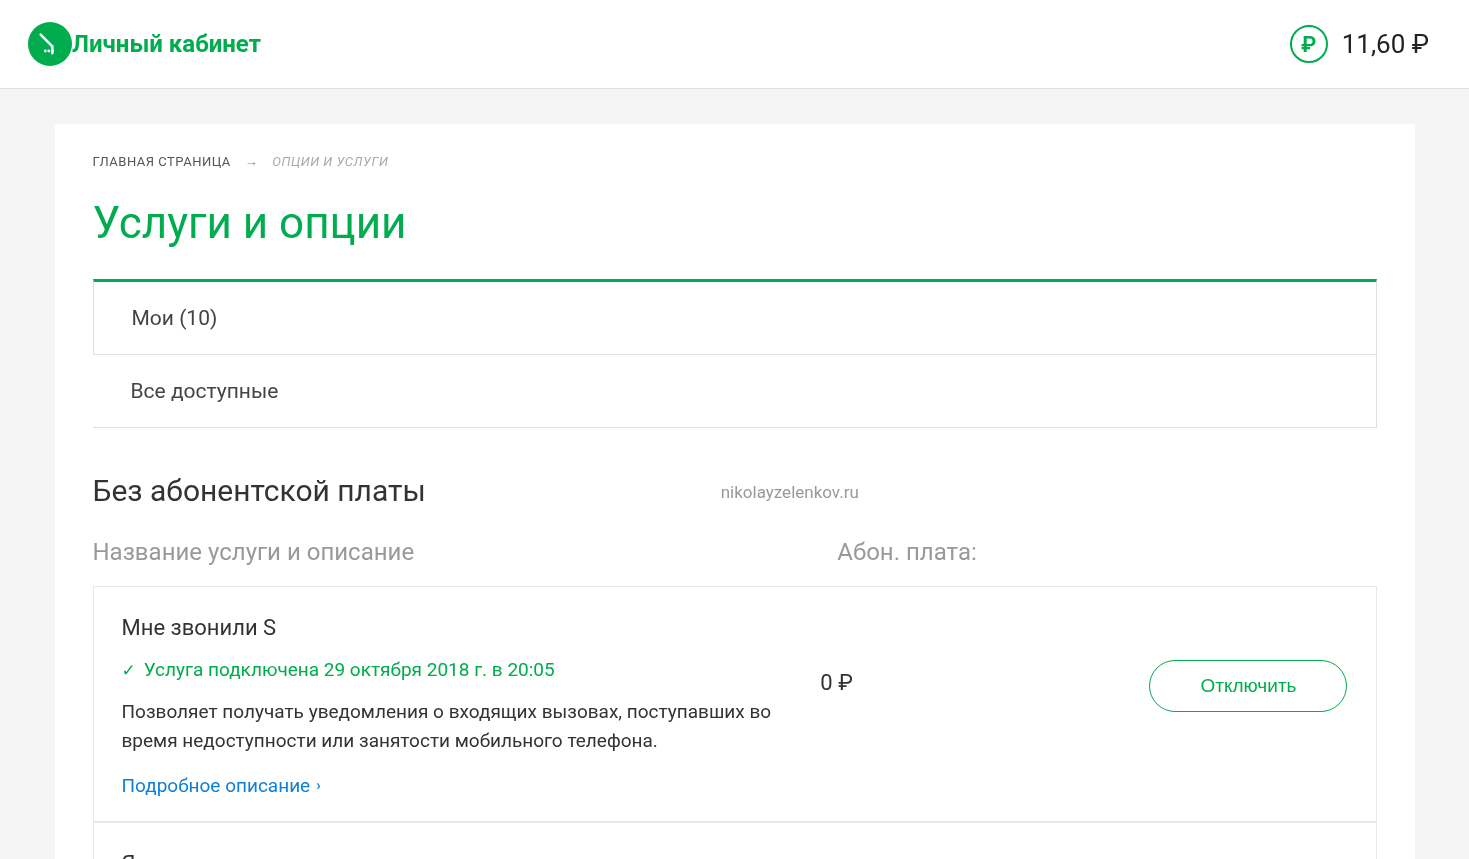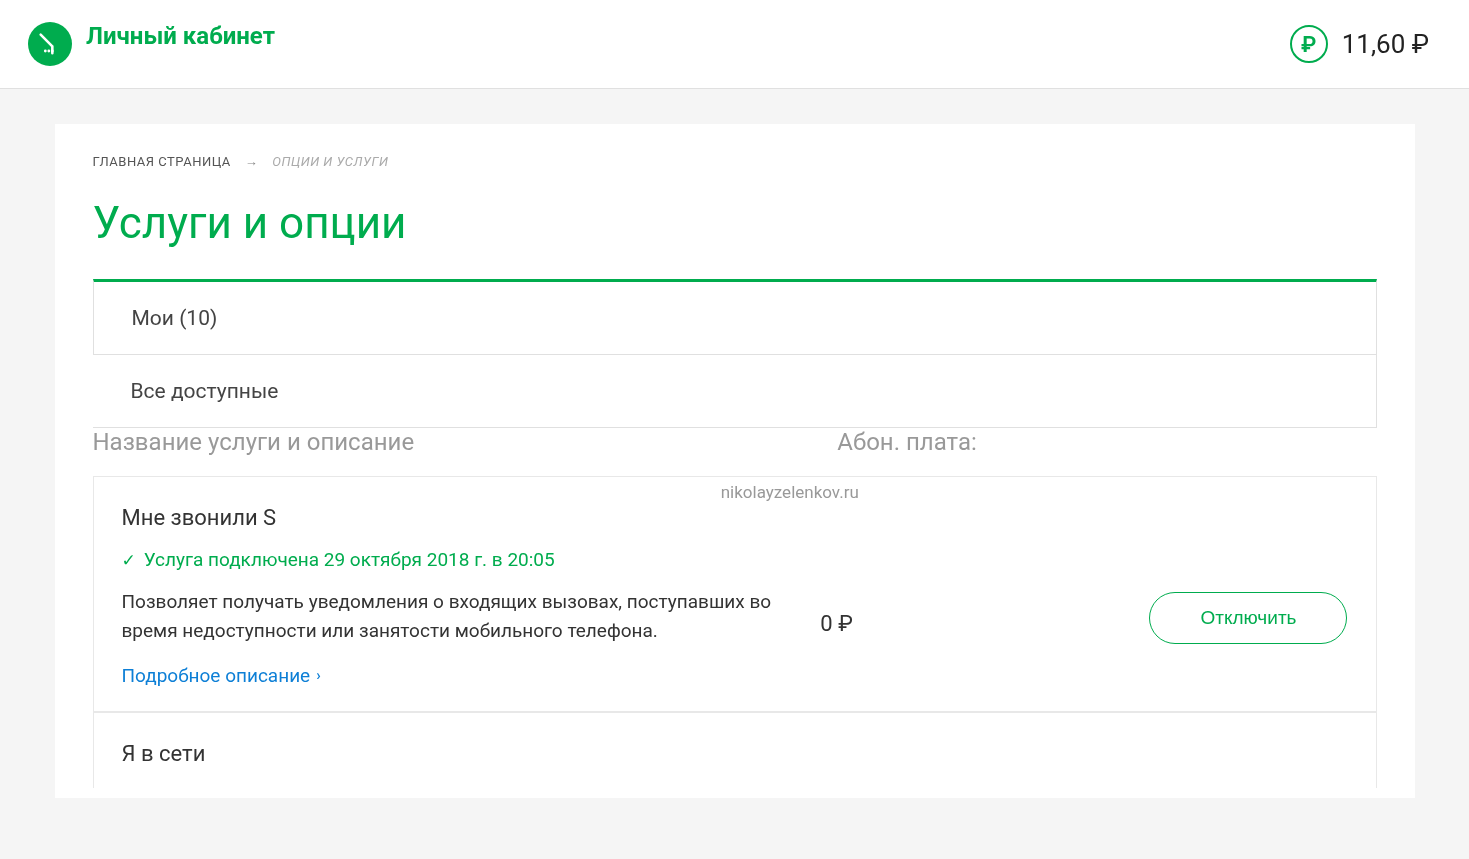--- a/index.html
+++ b/index.html
@@ -11,21 +11,21 @@
     .header {
       background: #fff;
       border-bottom: 1px solid #e0e0e0;
       padding: 22px 40px 22px 28px;
       display: flex;
       justify-content: space-between;
       align-items: center;
     }
     .logo-area {
       display: flex;
-      gap: 14px;
+      align-items: center;
     }
     .logo-icon {
       width: 44px;
       height: 44px;
       border-radius: 50%;
       background: #00ac4e;
       display: flex;
       align-items: center;
       justify-content: center;
       position: relative;
@@ -137,21 +137,21 @@
       color: #999;
       padding-bottom: 20px;
     }
     .col-name { flex: 0 0 58%; }
     .col-fee { flex: 0 0 21%; }
     .col-action { flex: 0 0 21%; }
     .service-card {
       border: 1px solid #e8e8e8;
       padding: 28px 28px 24px 28px;
       display: flex;
-      align-items: center;
+      align-items: flex-start;
       margin-bottom: 0;
     }
     .service-main { flex: 0 0 57%; }
     .service-name {
       font-size: 22px;
       color: #333;
       margin-bottom: 18px;
     }
     .service-status {
       display: flex;
@@ -238,20 +238,21 @@
 
     <h1 class="page-title">Услуги и опции</h1>
 
     <div class="tabs">
       <div class="tab active">Мои (10)</div>
       <div class="tab inactive">Все доступные</div>
     </div>
 
     <span class="watermark">nikolayzelenkov.ru</span>
 
+    <h2 class="section-title">Без абонентской платы</h2>
 
     <div class="columns-header">
       <div class="col-name">Название услуги и описание</div>
       <div class="col-fee">Абон. плата:</div>
       <div class="col-action"></div>
     </div>
 
     <div class="service-card">
       <div class="service-main">
         <div class="service-name">Мне звонили S</div>

